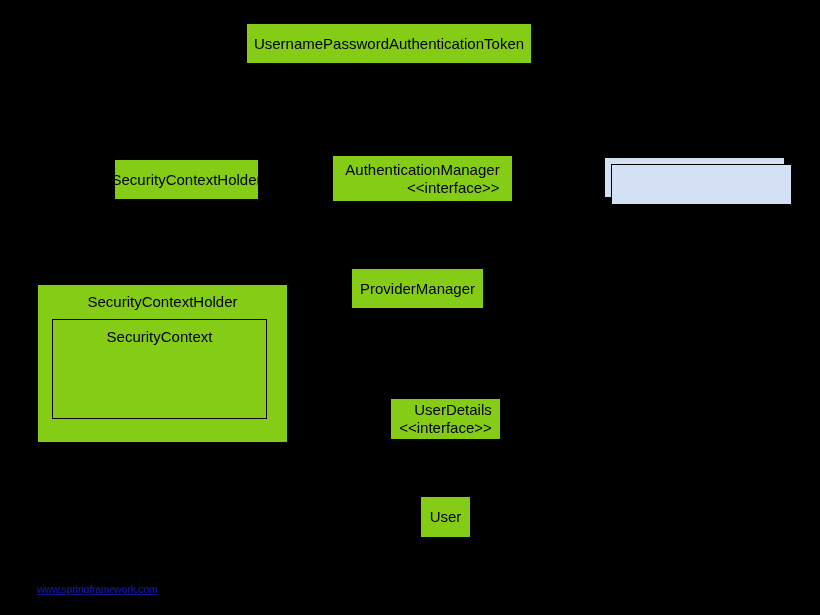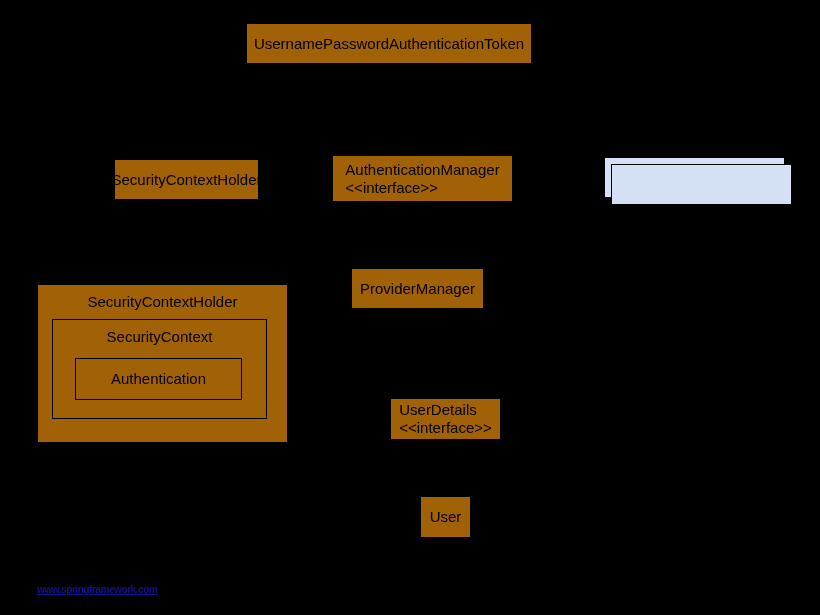--- a/index.html
+++ b/index.html
@@ -13,27 +13,27 @@
     height: 615px;
     background: #000000;
     overflow: hidden;
     font-family: "Liberation Sans", sans-serif;
   }
 
   
   .node {
     position: absolute;
     box-sizing: border-box;
-    background: #a16207;
+    background: #84cc16;
     border: 1px solid #000000;
     color: #000000;
     display: flex;
     align-items: center;
     justify-content: center;
-    text-align: left;
+    text-align: right;
     line-height: 1.18;
     font-size: 15px;
     white-space: pre-line;
   }
 
   
   .node.no-border {
     border: none;
   }
 
@@ -75,21 +75,20 @@
   <div class="node" style="left:332px; top:155px; width:181px; height:47px;">AuthenticationManager
 &lt;&lt;interface&gt;&gt;</div>
 
   <div class="stack-layer" style="left:604px; top:157px; width:181px; height:41px;"></div>
   <div class="stack-layer" style="left:611px; top:164px; width:181px; height:41px;"></div>
 
   <div class="node no-border label-top" style="left:38px; top:285px; width:249px; height:157px; font-size:15px;">SecurityContextHolder</div>
 
   <div class="node label-top" style="left:52px; top:319px; width:215px; height:100px;">SecurityContext</div>
 
-  <div class="node" style="left:75px; top:358px; width:167px; height:42px;">Authentication</div>
 
   <div class="node" style="left:351px; top:268px; width:133px; height:41px;">ProviderManager</div>
 
 
   <div class="node" style="left:390px; top:398px; width:111px; height:42px;">UserDetails
 &lt;&lt;interface&gt;&gt;</div>
 
   <div class="node" style="left:420px; top:496px; width:51px; height:42px;">User</div>
 
   <a class="link" href="#" style="left:37px; top:583px;">www.springframework.com</a>

